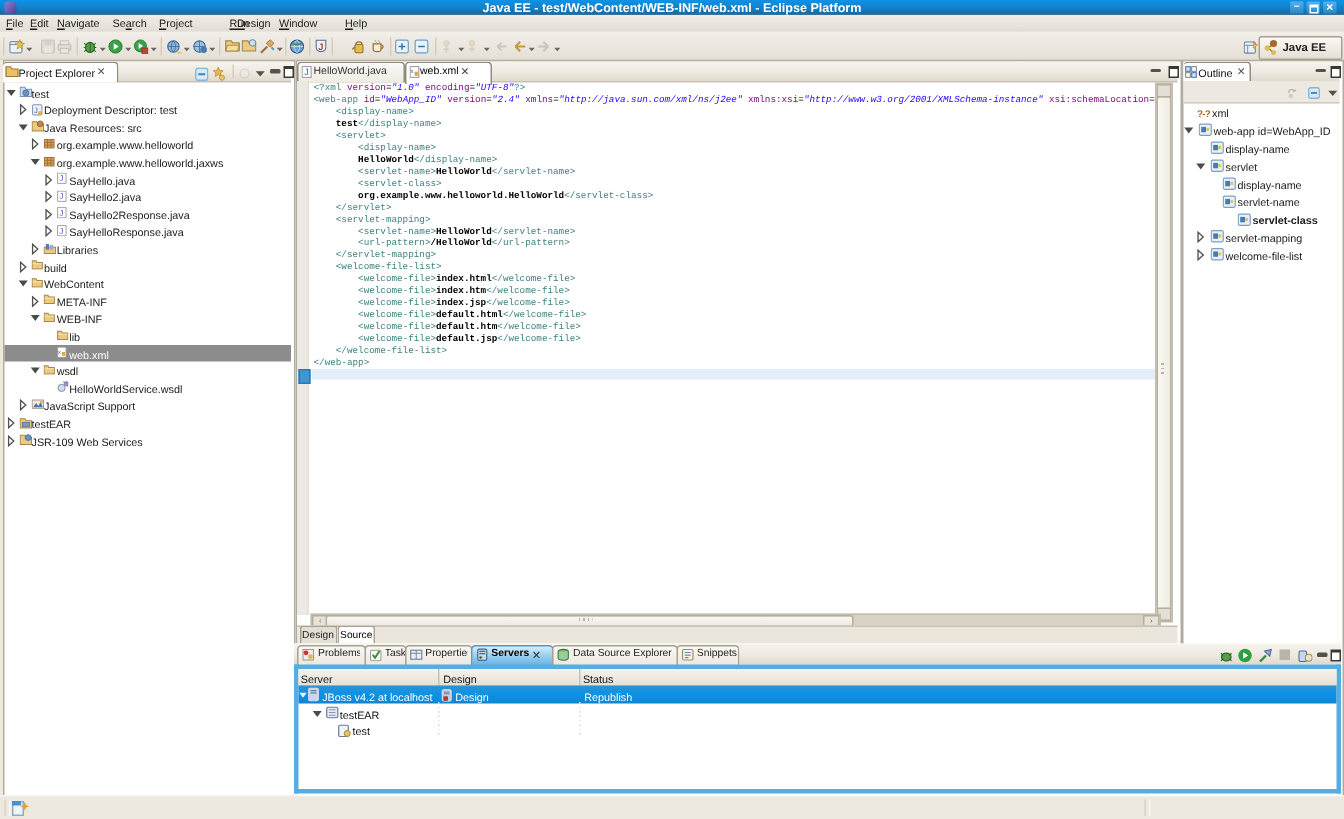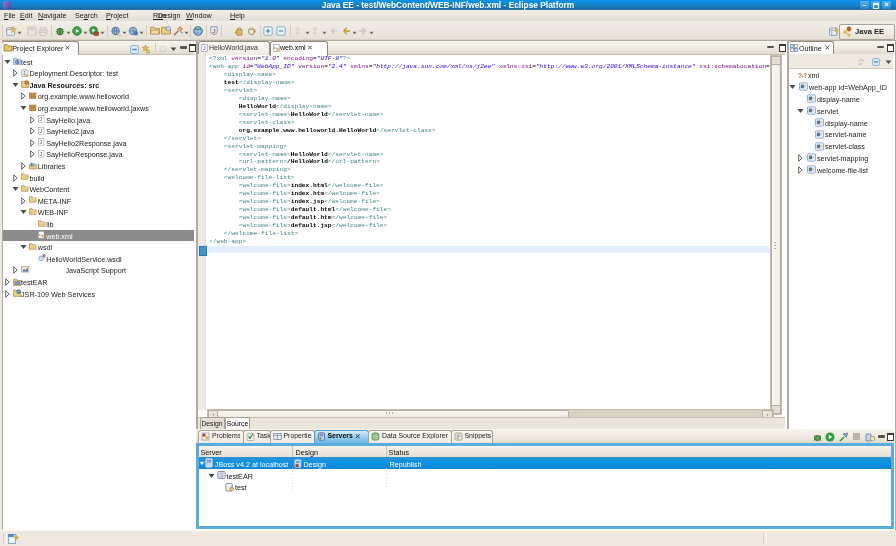--- a/index.html
+++ b/index.html
@@ -348,21 +348,21 @@
         <svg width="7" height="6">
           <path d="M0.5 1 L6.5 1 L3.5 5 Z" fill="#4a4a48"></path>
         </svg>
       </div>
       <div class="abs" style="left:20.9px;top:1.8px;transform:scale(0.85);transform-origin:0 0;">
         <svg width="10" height="10">
           <path d="M0.5 3 L0.5 8.7 L9.5 8.7 L9.5 3 L5 3 L4.2 1.4 L0.5 1.4 Z" fill="#EBCB7F" stroke="#A8854A" stroke-width="0.8"></path>
           <circle cx="6.8" cy="3" r="2.3" fill="#C08448" stroke="#8a5e2a" stroke-width="0.6"></circle>
         </svg>
       </div>
-      <div class="lbl" style="left:29.4px;color:#1a1a1a;font-size:7.2px;top:2.2px;font-weight:bold;">Java Resources: src</div>
+      <div class="lbl" style="left:29.4px;color:#1a1a1a;font-size:7.2px;top:2.2px;">Java Resources: src</div>
     </div>
 <div class="row" style="left:0;top:90.3px;width:195px;">
       <div class="abs" style="left:21.3px;top:2px;">
         <svg width="5" height="8">
           <path d="M0.7 0.8 L4.2 4 L0.7 7.2 Z" fill="#fdfdfc" stroke="#52524e" stroke-width="0.9"></path>
         </svg>
       </div>
       <div class="abs" style="left:29.3px;top:1.8px;transform:scale(0.85);transform-origin:0 0;">
         <svg width="9" height="9">
           <rect x="0.7" y="1.2" width="7.6" height="6.6" fill="#D7A35C" stroke="#A06C30" stroke-width="0.7"></rect>
@@ -562,21 +562,21 @@
           <path d="M0.7 0.8 L4.2 4 L0.7 7.2 Z" fill="#fdfdfc" stroke="#52524e" stroke-width="0.9"></path>
         </svg>
       </div>
       <div class="abs" style="left:20.9px;top:1.8px;transform:scale(0.85);transform-origin:0 0;">
         <svg width="10" height="8">
           <rect x="0.5" y="0.8" width="9" height="6.5" fill="#EDEAE0" stroke="#94907e" stroke-width="0.7"></rect>
           <path d="M1.3 6.5 L3.6 3.2 L5.4 5.4 L7.2 2.4 L8.9 6.5 Z" fill="#4a74a8"></path>
           <circle cx="7.8" cy="2.4" r="1.1" fill="#e2b04a"></circle>
         </svg>
       </div>
-      <div class="lbl" style="left:29.4px;color:#1a1a1a;font-size:7.2px;top:2.2px;padding-left:36px;">JavaScript Support</div>
+      <div class="lbl" style="left:29.4px;color:#1a1a1a;font-size:7.2px;top:2.2px;">JavaScript Support</div>
     </div>
 <div class="row" style="left:0;top:275.9px;width:195px;">
       <div class="abs" style="left:4.5px;top:2px;">
         <svg width="5" height="8">
           <path d="M0.7 0.8 L4.2 4 L0.7 7.2 Z" fill="#fdfdfc" stroke="#52524e" stroke-width="0.9"></path>
         </svg>
       </div>
       <div class="abs" style="left:12.5px;top:1.8px;transform:scale(0.85);transform-origin:0 0;">
         <svg width="10" height="10">
           <path d="M0.5 3 L0.5 8.7 L9.5 8.7 L9.5 3 L5 3 L4.2 1.4 L0.5 1.4 Z" fill="#EBCB7F" stroke="#A8854A" stroke-width="0.8"></path>
@@ -759,21 +759,21 @@
 <div class="row" style="left:0;top:128.2px;width:896px;">
       <div class="abs" style="left:815px;top:1.5px;">
         <svg width="9" height="9">
           <rect x="0.5" y="0.8" width="8" height="7.4" rx="1" fill="#EAF1F8" stroke="#7aa0c8" stroke-width="0.8"></rect>
           <rect x="1.8" y="2.6" width="3.2" height="3.6" fill="#4a7ab2"></rect>
           <rect x="5.2" y="3.2" width="1.9" height="2.2" fill="#E2C268"></rect>
         </svg>
       </div>
       <div class="lbl" style="left:825.0px;color:#1a1a1a;font-size:7.2px;top:2.2px;">servlet-name</div>
     </div>
-<div class="row" style="left:0;top:140.1px;width:884px;">
+<div class="row" style="left:10px;top:140.1px;width:884px;font-weight:bold;">
       <div class="abs" style="left:815px;top:1.5px;">
         <svg width="9" height="9">
           <rect x="0.5" y="0.8" width="8" height="7.4" rx="1" fill="#EAF1F8" stroke="#7aa0c8" stroke-width="0.8"></rect>
           <rect x="1.8" y="2.6" width="3.2" height="3.6" fill="#4a7ab2"></rect>
           <rect x="5.2" y="3.2" width="1.9" height="2.2" fill="#E2C268"></rect>
         </svg>
       </div>
       <div class="lbl" style="left:825.0px;color:#1a1a1a;font-size:7.2px;top:2.2px;">servlet-class</div>
     </div>
 <div class="row" style="left:0;top:151.9px;width:896px;">

